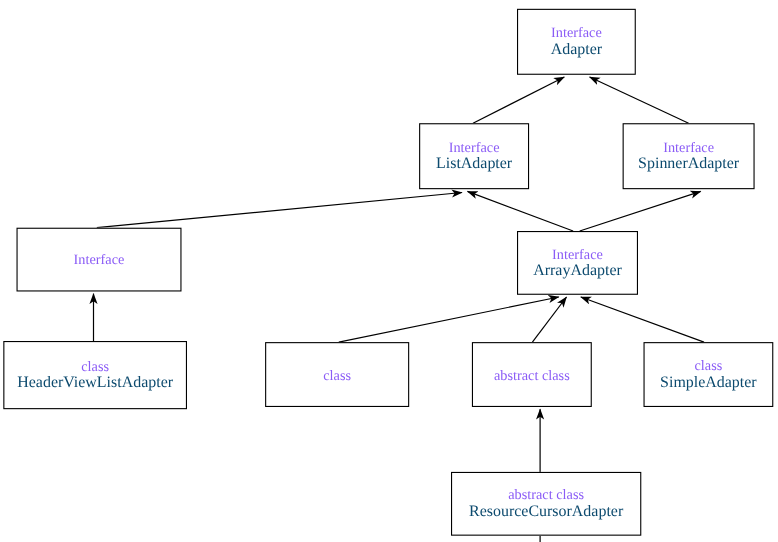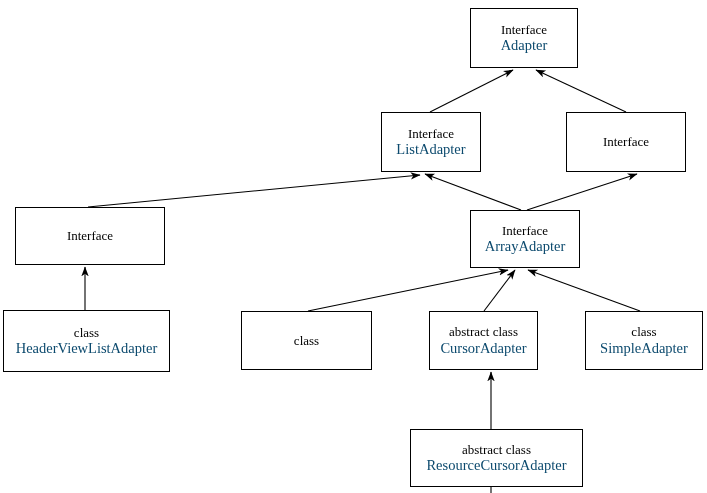--- a/index.html
+++ b/index.html
@@ -32,21 +32,21 @@
     border: 1px solid #000000;
     background: #ffffff;
     display: flex;
     flex-direction: column;
     align-items: center;
     justify-content: center;
     z-index: 2;
     line-height: 1.18;
   }
   .uml-stereotype {
-    color: #000000;
+    color: #8b5cf6;
     font-size: 13px;
     white-space: nowrap;
   }
   .uml-name {
     color: #0c4a6e;
     font-size: 14.5px;
     white-space: nowrap;
   }
 </style>
 </head>
@@ -79,38 +79,38 @@
       <div class="uml-box" style="left: 470px; top: 8px; width: 108px; height: 60px;">
         <div class="uml-stereotype">Interface</div>
         <div class="uml-name">Adapter</div>
       </div>
       <div class="uml-box" style="left: 381px; top: 112px; width: 100px; height: 60px;">
         <div class="uml-stereotype">Interface</div>
         <div class="uml-name">ListAdapter</div>
       </div>
       <div class="uml-box" style="left: 566px; top: 112px; width: 120px; height: 60px;">
         <div class="uml-stereotype">Interface</div>
+        <div class="uml-name">SpinnerAdapter</div>
       </div>
       <div class="uml-box" style="left: 15px; top: 207px; width: 150px; height: 58px;">
         <div class="uml-stereotype">Interface</div>
       </div>
       <div class="uml-box" style="left: 470px; top: 210px; width: 110px; height: 58px;">
         <div class="uml-stereotype">Interface</div>
         <div class="uml-name">ArrayAdapter</div>
       </div>
       <div class="uml-box" style="left: 3px; top: 310px; width: 167px; height: 62px;">
         <div class="uml-stereotype">class</div>
         <div class="uml-name">HeaderViewListAdapter</div>
       </div>
       <div class="uml-box" style="left: 241px; top: 311px; width: 131px; height: 59px;">
         <div class="uml-stereotype">class</div>
       </div>
       <div class="uml-box" style="left: 429px; top: 311px; width: 109px; height: 59px;">
         <div class="uml-stereotype">abstract class</div>
-        <div class="uml-name">CursorAdapter</div>
       </div>
       <div class="uml-box" style="left: 585px; top: 311px; width: 118px; height: 59px;">
         <div class="uml-stereotype">class</div>
         <div class="uml-name">SimpleAdapter</div>
       </div>
       <div class="uml-box" style="left: 410px; top: 429px; width: 173px; height: 58px;">
         <div class="uml-stereotype">abstract class</div>
         <div class="uml-name">ResourceCursorAdapter</div>
       </div>
     </div>

